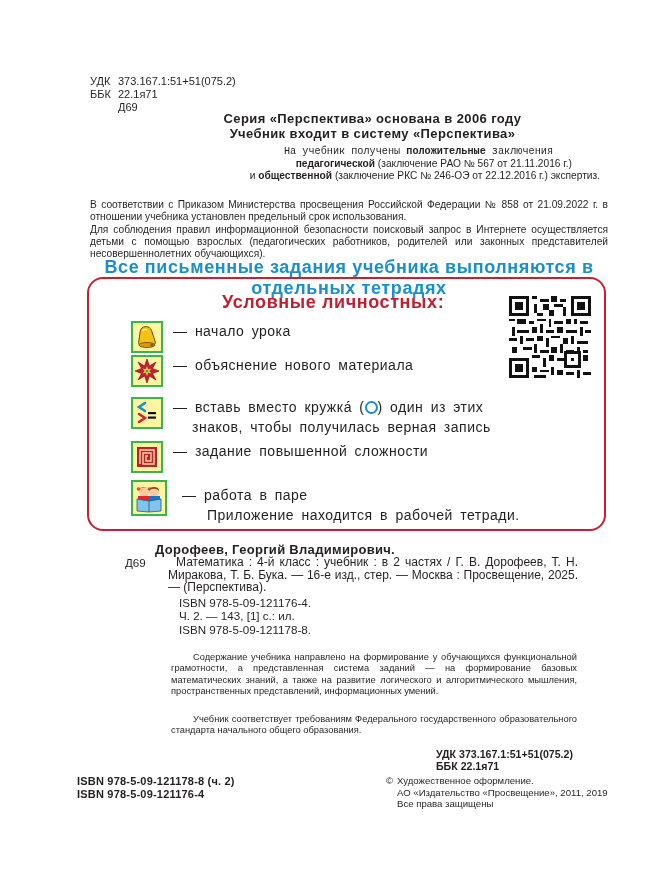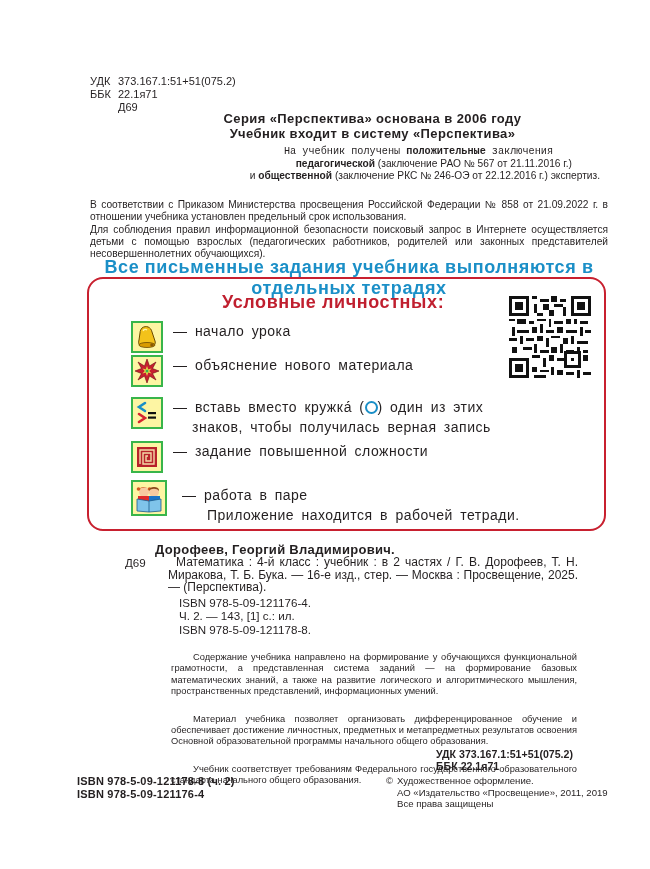--- a/index.html
+++ b/index.html
@@ -244,21 +244,20 @@
   <span style="display:inline-block;width:8px"></span><span>Математика : 4-й класс : учебник : в 2 частях / Г. В. Дорофеев, Т. Н. Миракова, Т. Б. Бука. — 16-е изд., стер. — Москва : Просвещение, 2025. — (Перспектива).</span>
 </div>
 <div id="card-isbn" class="abs">
   <div>ISBN 978-5-09-121176-4.</div>
   <div>Ч. 2. — 143, [1] с.: ил.</div>
   <div>ISBN 978-5-09-121178-8.</div>
 </div>
 
 <div id="abstract" class="abs tiny">
   <p>Содержание учебника направлено на формирование у обучающихся функциональной грамотности, а представленная система заданий — на формирование базовых математических знаний, а также на развитие логического и алгоритмического мышления, пространственных представлений, информационных умений.</p>
-  <p>Материал учебника позволяет организовать дифференцированное обучение и обеспечивает достижение личностных, предметных и метапредметных результатов освоения Основной образовательной программы начального общего образования.</p>
   <p>Учебник соответствует требованиям Федерального государственного образовательного стандарта начального общего образования.</p>
 </div>
 
 <div id="bottom-class" class="abs">
   <div>УДК 373.167.1:51+51(075.2)</div>
   <div>ББК 22.1я71</div>
 </div>
 
 <div id="isbn-bottom" class="abs">
   <div>ISBN 978-5-09-121178-8 (ч. 2)</div>

